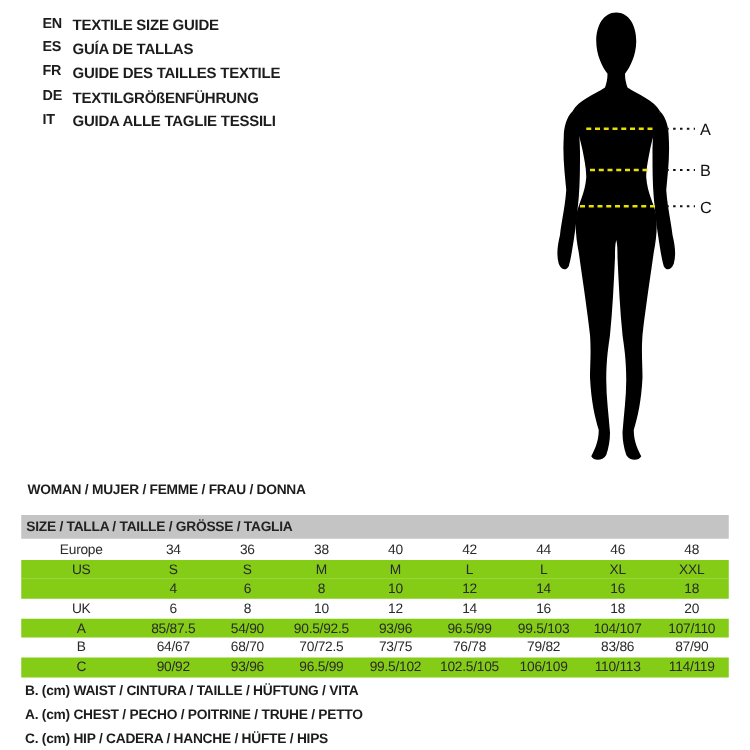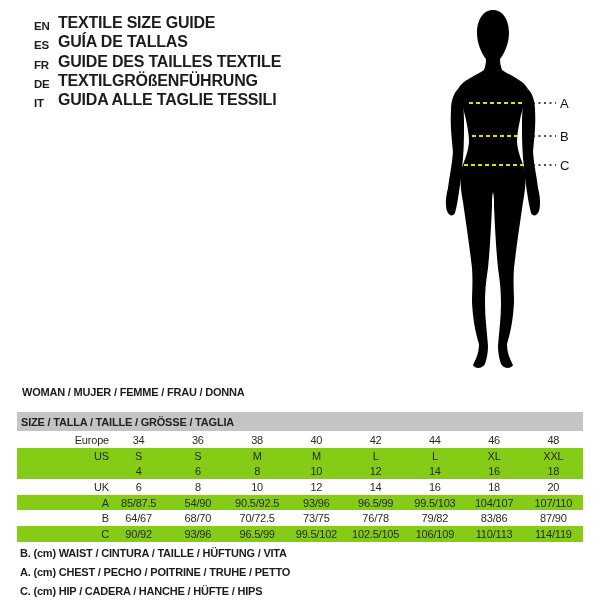--- a/index.html
+++ b/index.html
@@ -3,38 +3,38 @@
 <meta charset="utf-8">
 <style>
   * { margin:0; padding:0; box-sizing:border-box; }
   html,body { background:#fff; }
   .canvas {
     position:relative; width:600px; height:600px; background:#ffffff;
     font-family:"Liberation Sans", sans-serif; color:#1c1c1c; overflow:hidden;
   }
   
   .lang-block { position:absolute; left:34px; top:13px; }
-  .lang-row { display:flex; height:19.2px; align-items:flex-end; }
+  .lang-row { display:flex; height:19.2px; align-items:flex-start; }
   .lang-code { width:24px; font-size:11.5px; font-weight:bold; letter-spacing:-0.2px; }
-  .lang-text { font-size:16px; font-weight:bold; letter-spacing:-0.2px; }
+  .lang-text { font-size:12px; font-weight:bold; letter-spacing:-0.2px; }
   
   .figure-svg { position:absolute; left:433px; top:8px; }
   .figure-svg text { font-family:"Liberation Sans", sans-serif; }
   
   .section-title { position:absolute; left:22px; top:386px; font-size:11px; font-weight:bold; letter-spacing:-0.2px; }
   
   .size-table { position:absolute; left:17px; top:412px; width:566px; font-size:11px; }
   .thead {
     height:19px; background:#c4c4c4; display:flex; align-items:center;
     padding-left:4px; font-weight:bold; color:#222; letter-spacing:-0.2px; margin-bottom:1px;
   }
   .trow { display:grid; grid-template-columns:92px repeat(8,1fr); height:15.7px; align-items:center; }
   .trow.shade { background:#84cc16; }
   .cell { text-align:center; color:#2a2a2a; letter-spacing:-0.2px; white-space:nowrap; }
-  .cell.label { text-align:right; padding-left:4px; }
+  .cell.label { text-align:center; padding-left:4px; }
   
   .notes { position:absolute; left:20px; top:543px; }
   .note-line { height:19.2px; display:flex; align-items:center; font-size:11px; font-weight:bold; letter-spacing:-0.2px; }
 </style>
 </head>
 <body>
 
 <div class="canvas">
 
   <div class="lang-block">

